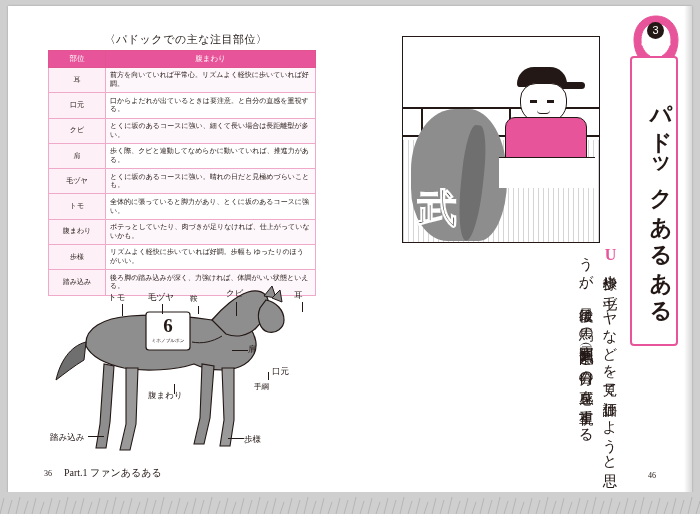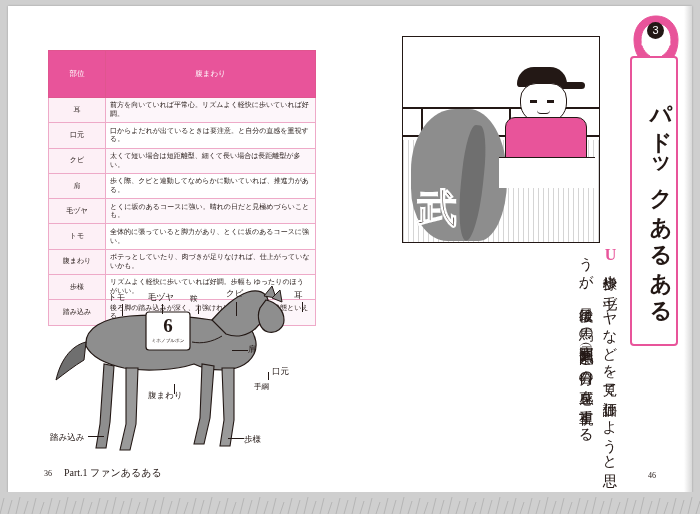--- a/index.html
+++ b/index.html
@@ -34,21 +34,21 @@
     font-family:"Liberation Serif", serif;
     letter-spacing:.5px;
   }
   table.points{
     position:absolute;left:40px;top:44px;
     width:268px;border-collapse:collapse;
     font-family:"Liberation Serif", serif;
   }
   table.points th{
     background:#e8549a;color:#ffffff;font-weight:normal;
-    font-size:7.5px;border:.8px solid #e0558f;padding:18px 2px;
+    font-size:7.5px;border:.8px solid #e0558f;padding:3px 2px;
     text-align:center;
   }
   table.points td{
     border:.8px solid #eeaac8;
     font-size:7px;color:#231815;padding:3.4px 4px;
     line-height:1.25;
   }
   table.points td.part{
     width:48px;text-align:center;background:#fdf0f6;white-space:nowrap;
   }
@@ -145,40 +145,41 @@
   }
 </style>
 </head>
 <body>
 
 <div class="page">
   <div class="page-edge"></div>
 
   <div class="left-page">
 
+    <div class="table-title">〈パドックでの主な注目部位〉</div>
 
     <table class="points">
       <thead>
         <tr>
           <th>部位</th>
           <th>腹まわり</th>
         </tr>
       </thead>
       <tbody>
         <tr>
           <td class="part">耳</td>
           <td class="desc">前方を向いていれば平常心。リズムよく軽快に歩いていれば好調。</td>
         </tr>
         <tr>
           <td class="part">口元</td>
           <td class="desc">口からよだれが出ているときは要注意。と自分の直感を重視する。</td>
         </tr>
         <tr>
           <td class="part">クビ</td>
-          <td class="desc">太くて短い場合は短距離型、細くて長い場合は長距離型が多い。</td>
+          <td class="desc">とくに坂のあるコースに強い、細くて長い場合は長距離型が多い。</td>
         </tr>
         <tr>
           <td class="part">肩</td>
           <td class="desc">歩く際、クビと連動してなめらかに動いていれば、推進力がある。</td>
         </tr>
         <tr>
           <td class="part">毛ヅヤ</td>
           <td class="desc">とくに坂のあるコースに強い。晴れの日だと見極めづらいことも。</td>
         </tr>
         <tr>

